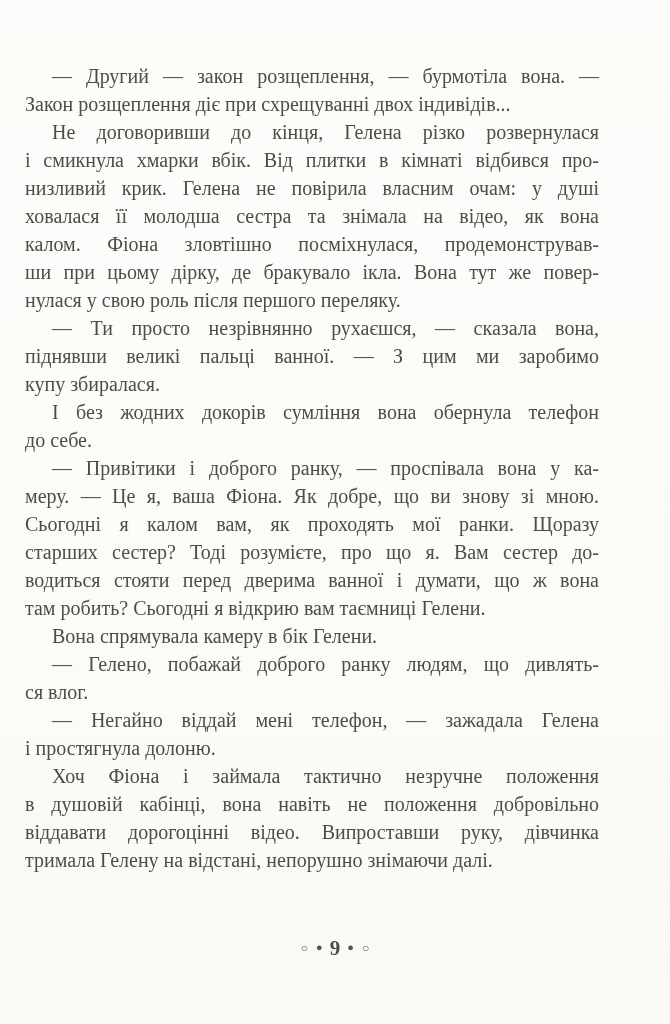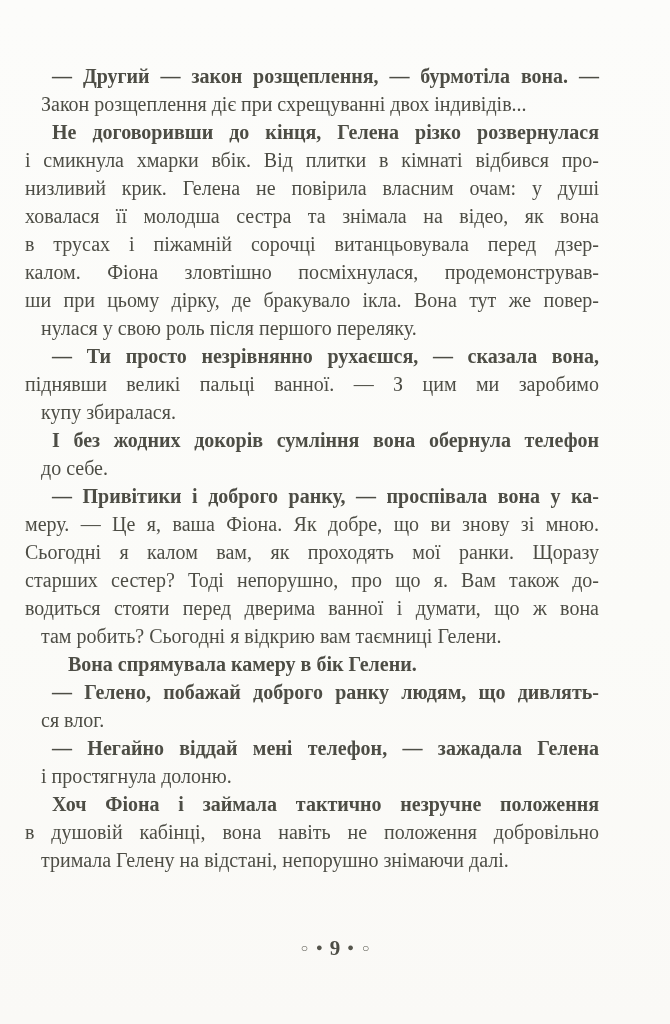--- a/index.html
+++ b/index.html
@@ -31,25 +31,23 @@
   .line {
     font-size: 20px;
     line-height: 28px;
     text-align: justify;
     text-align-last: justify;
     white-space: normal;
     color: #4d4d45;
   }
   .line.indent {
     text-indent: 27px;
-    font-weight: bold;
   }
   .line.last {
     text-align-last: left;
-    margin-left: 16px;
   }
   .footer {
     position: absolute;
     top: 936px;
     left: 0;
     width: 670px;
     text-align: center;
     white-space: nowrap;
   }
   .orn {
@@ -82,40 +80,40 @@
 <body>
 
 <div class="page">
   <div class="text-block" id="text-block">
       <div class="line indent">— Другий — закон розщеплення, — бурмотіла вона. —</div>
       <div class="line last">Закон розщеплення діє при схрещуванні двох індивідів...</div>
       <div class="line indent">Не договоривши до кінця, Гелена різко розвернулася</div>
       <div class="line">і смикнула хмарки вбік. Від плитки в кімнаті відбився про-</div>
       <div class="line">низливий крик. Гелена не повірила власним очам: у душі</div>
       <div class="line">ховалася її молодша сестра та знімала на відео, як вона</div>
-      <div class="line">в трусах і піжамній сорочці витанцьовувала перед дзер-</div>
       <div class="line">калом. Фіона зловтішно посміхнулася, продемонстрував-</div>
       <div class="line">ши при цьому дірку, де бракувало ікла. Вона тут же повер-</div>
       <div class="line last">нулася у свою роль після першого переляку.</div>
       <div class="line indent">— Ти просто незрівнянно рухаєшся, — сказала вона,</div>
       <div class="line">піднявши великі пальці ванної. — З цим ми заробимо</div>
       <div class="line last">купу збиралася.</div>
       <div class="line indent">І без жодних докорів сумління вона обернула телефон</div>
       <div class="line last">до себе.</div>
       <div class="line indent">— Привітики і доброго ранку, — проспівала вона у ка-</div>
       <div class="line">меру. — Це я, ваша Фіона. Як добре, що ви знову зі мною.</div>
       <div class="line">Сьогодні я калом вам, як проходять мої ранки. Щоразу</div>
-      <div class="line">старших сестер? Тоді непорушно, про що я. Вам також до-</div>
+      <div class="line">старших сестер? Тоді розумієте, про що я. Вам сестер до-</div>
       <div class="line">водиться стояти перед дверима ванної і думати, що ж вона</div>
       <div class="line last">там робить? Сьогодні я відкрию вам таємниці Гелени.</div>
       <div class="line indent last">Вона спрямувала камеру в бік Гелени.</div>
       <div class="line indent">— Гелено, побажай доброго ранку людям, що дивлять-</div>
       <div class="line last">ся влог.</div>
       <div class="line indent">— Негайно віддай мені телефон, — зажадала Гелена</div>
       <div class="line last">і простягнула долоню.</div>
       <div class="line indent">Хоч Фіона і займала тактично незручне положення</div>
       <div class="line">в душовій кабінці, вона навіть не положення добровільно</div>
+      <div class="line">віддавати дорогоцінні відео. Випроставши руку, дівчинка</div>
       <div class="line last">тримала Гелену на відстані, непорушно знімаючи далі.</div>
     </div>
   <div class="footer">
     <span class="orn orn-open">○</span><span class="orn orn-filled">●</span><span class="page-num">9</span><span class="orn orn-filled">●</span><span class="orn orn-open">○</span>
   </div>
 </div>
 
 </body></html>

